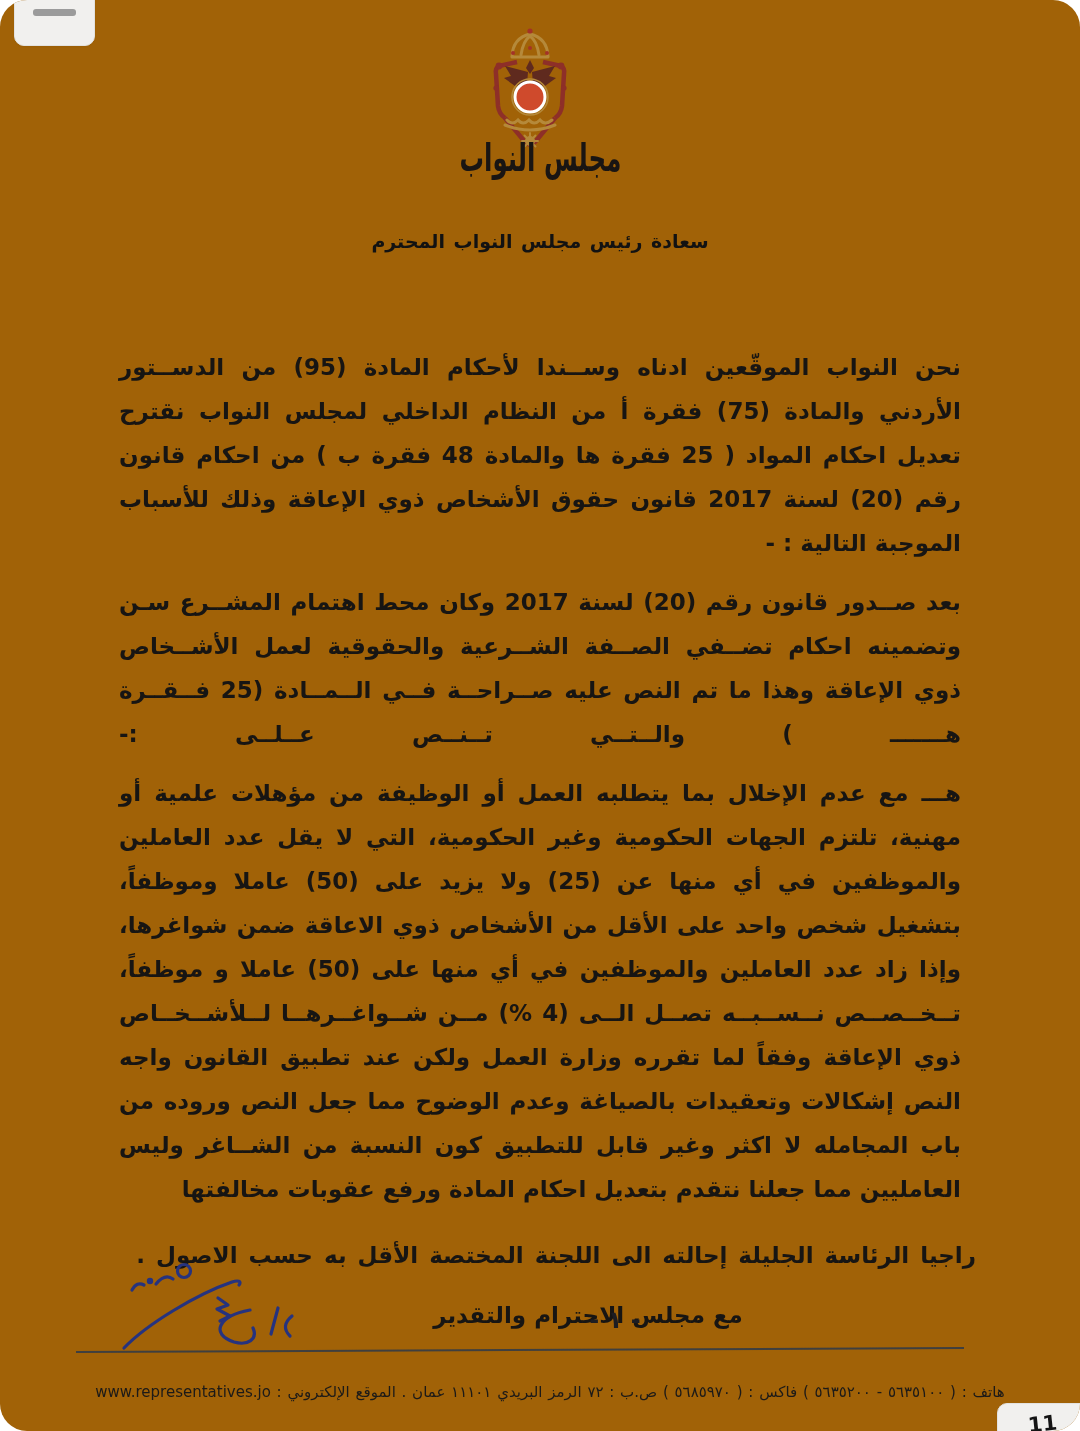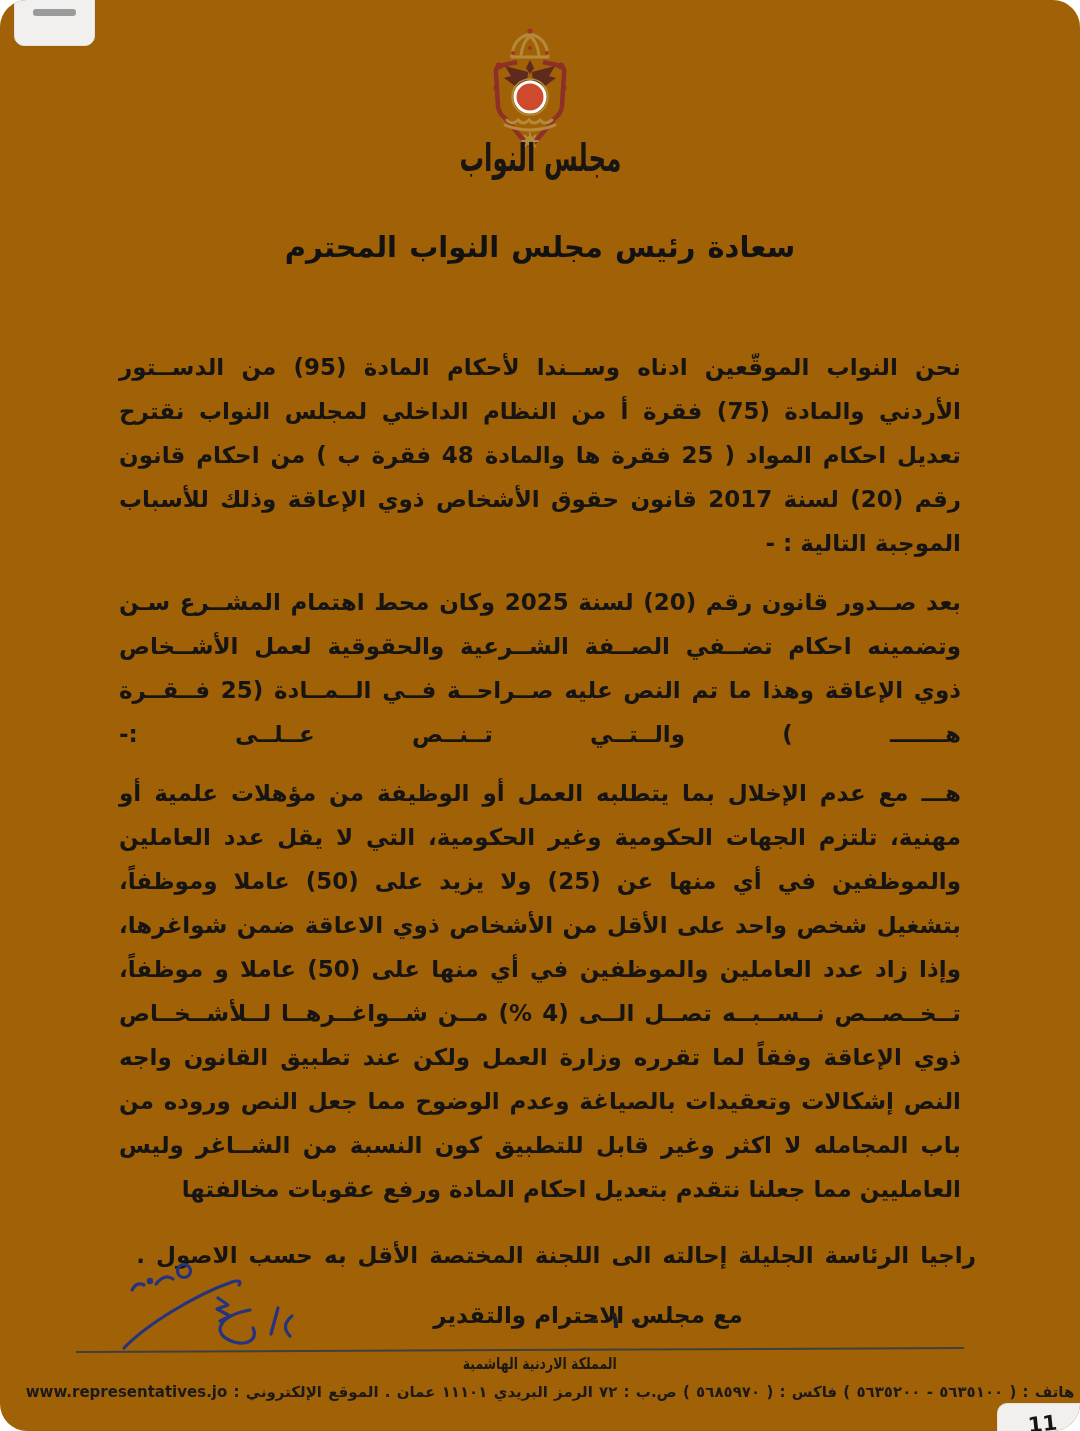--- a/index.html
+++ b/index.html
@@ -36,21 +36,21 @@
   .emblem{position:absolute;left:455px;top:26px;width:150px;height:138px;}
   .calligraphy{
     position:absolute;left:0;right:0;top:138px;
     text-align:center;font-size:34px;font-weight:bold;color:#191513;
     direction:rtl;
   }
   .calligraphy span{display:inline-block;transform:scaleX(0.72) scaleY(1.12);}
   
   .salutation{
     position:absolute;left:0;right:0;top:230px;
-    text-align:center;font-size:29px;font-weight:bold;color:#121212;
+    text-align:center;font-size:19px;font-weight:bold;color:#121212;
     direction:rtl;word-spacing:2px;
   }
   .doc-body{
     position:absolute;left:104px;right:104px;top:330px;
     direction:rtl;
     font-size:23px;font-weight:bold;line-height:44px;
     color:#171513;
   }
   .doc-body p{margin:15px;text-align:justify;}
   .doc-body p.p1{margin-bottom:12px;}
@@ -74,21 +74,21 @@
     background:#3f3f3f;transform:rotate(-0.25deg);
   }
   .footer-kingdom{
     position:absolute;left:0;right:0;top:1354px;
     text-align:center;font-size:16px;font-weight:bold;color:#1b1914;
     direction:rtl;
   }
   .footer-kingdom span{display:inline-block;transform:scaleX(0.78);}
   .footer-contact{
     position:absolute;left:0;right:0;top:1383px;
-    text-align:center;font-size:15px;font-weight:700;color:#1c1a18;
+    text-align:center;font-size:15px;font-weight:400;color:#1c1a18;
     direction:rtl;word-spacing:1px;padding-left:20px;
   }
 </style>
 </head>
 <body>
 
 <div class="page">
 
   <div class="widget widget-topleft">
     <div class="bar"></div>
@@ -142,21 +142,21 @@
   </svg>
 
   <div class="calligraphy">
     <span>مجلس النواب</span>
   </div>
 
   <div class="salutation">سعادة رئيس مجلس النواب المحترم</div>
 
   <div class="doc-body">
     <p class="p1">نحن النواب الموقّعين ادناه وســندا لأحكام المادة (95) من الدســتور الأردني والمادة (75) فقرة أ من النظام الداخلي لمجلس النواب نقترح تعديل احكام المواد ( 25 فقرة ها والمادة 48 فقرة ب ) من احكام قانون رقم (20) لسنة 2017 قانون حقوق الأشخاص ذوي الإعاقة وذلك للأسباب الموجبة التالية : -</p>
-    <p class="p2">بعد صــدور قانون رقم (20) لسنة 2025 وكان محط اهتمام المشــرع سـن وتضمينه احكام تضــفي الصــفة الشــرعية والحقوقية لعمل الأشــخاص ذوي الإعاقة وهذا ما تم النص عليه صــراحــة فــي الــمــادة (25 فــقــرة هـــــــ ) والــتــي تــنــص عــلــى :-</p>
+    <p class="p2">بعد صــدور قانون رقم (20) لسنة 2017 وكان محط اهتمام المشــرع سـن وتضمينه احكام تضــفي الصــفة الشــرعية والحقوقية لعمل الأشــخاص ذوي الإعاقة وهذا ما تم النص عليه صــراحــة فــي الــمــادة (25 فــقــرة هـــــــ ) والــتــي تــنــص عــلــى :-</p>
     <p class="p3">هـــ مع عدم الإخلال بما يتطلبه العمل أو الوظيفة من مؤهلات علمية أو مهنية، تلتزم الجهات الحكومية وغير الحكومية، التي لا يقل عدد العاملين والموظفين في أي منها عن (25) ولا يزيد على (50) عاملا وموظفاً، بتشغيل شخص واحد على الأقل من الأشخاص ذوي الاعاقة ضمن شواغرها، وإذا زاد عدد العاملين والموظفين في أي منها على (50) عاملا و موظفاً، تــخــصــص نــســبــه تصــل الــى (4 %) مــن شــواغــرهــا لــلأشــخــاص ذوي الإعاقة وفقاً لما تقرره وزارة العمل ولكن عند تطبيق القانون واجه النص إشكالات وتعقيدات بالصياغة وعدم الوضوح مما جعل النص وروده من باب المجامله لا اكثر وغير قابل للتطبيق كون النسبة من الشــاغر وليس العامليين مما جعلنا نتقدم بتعديل احكام المادة ورفع عقوبات مخالفتها</p>
     <div class="request-line">راجيا الرئاسة الجليلة إحالته الى اللجنة المختصة الأقل به حسب الاصول .</div>
     <div class="closing-line">مع مجلس الاحترام والتقدير</div>
   </div>
 
   <svg class="signature" viewBox="0 0 360 122" xmlns="http://www.w3.org/2000/svg">
     <g stroke="#26337f" fill="none" stroke-width="3.2" stroke-linecap="round" stroke-linejoin="round">
 
       <path d="M32 112 C55 88 105 58 140 46 C146 44 150 45 147 49"></path>
 
@@ -170,22 +170,19 @@
       <path d="M158 74 C126 80 118 98 142 106 C156 110 166 103 161 92"></path>
 
       <path d="M186 72 l-7 26"></path>
       <path d="M200 80 q-12 10 -2 20"></path>
     </g>
   </svg>
 
   <div class="page-number">- ١ -</div>
 
   <div class="footer-rule"></div>
-  <div class="footer-kingdom">
-    <span>المملكة الاردنية الهاشمية</span>
-  </div>
   <div class="footer-contact">هاتف : ( ٥٦٣٥١٠٠ - ٥٦٣٥٢٠٠ ) فاكس : ( ٥٦٨٥٩٧٠ ) ص.ب : ٧٢ الرمز البريدي ١١١٠١ عمان . الموقع الإلكتروني : www.representatives.jo</div>
 
   <div class="widget widget-bottomright">
     <div class="corner-mark">11</div>
   </div>
 
 </div>
 
 </body></html>

